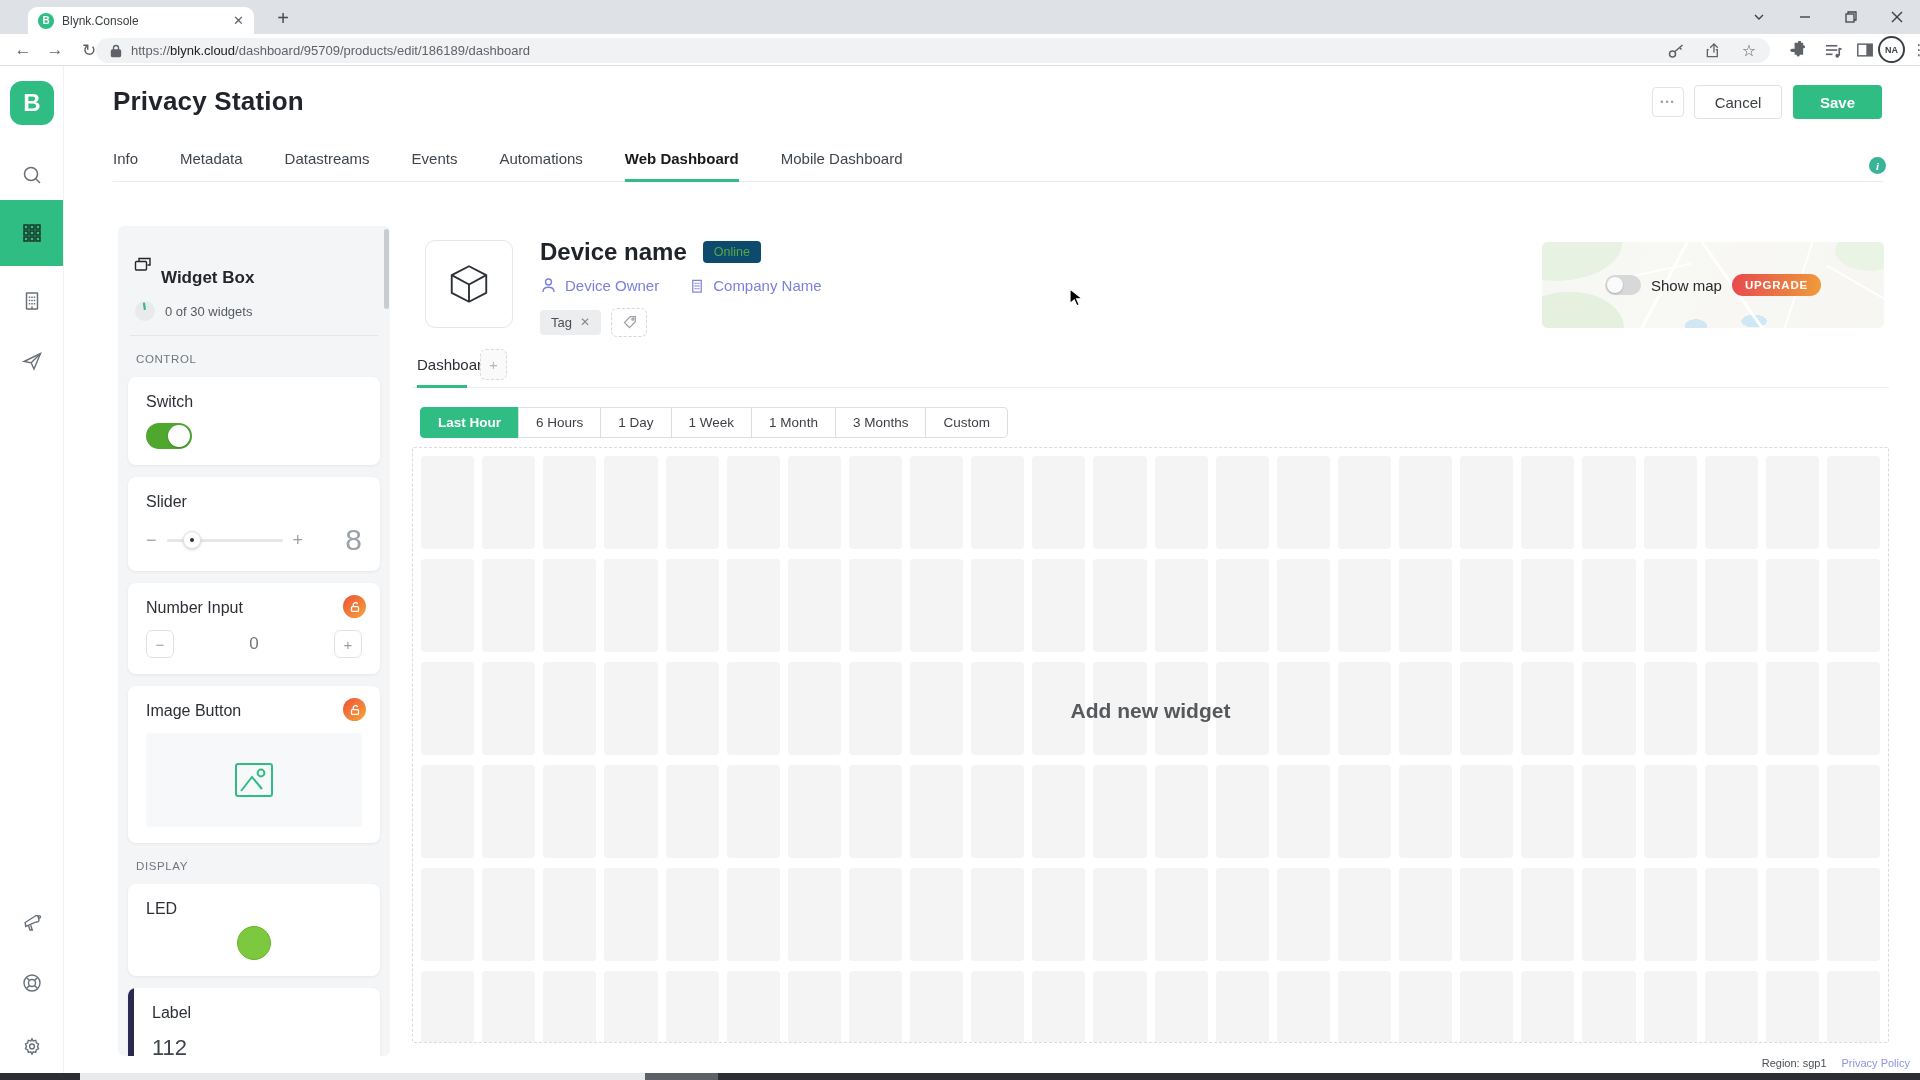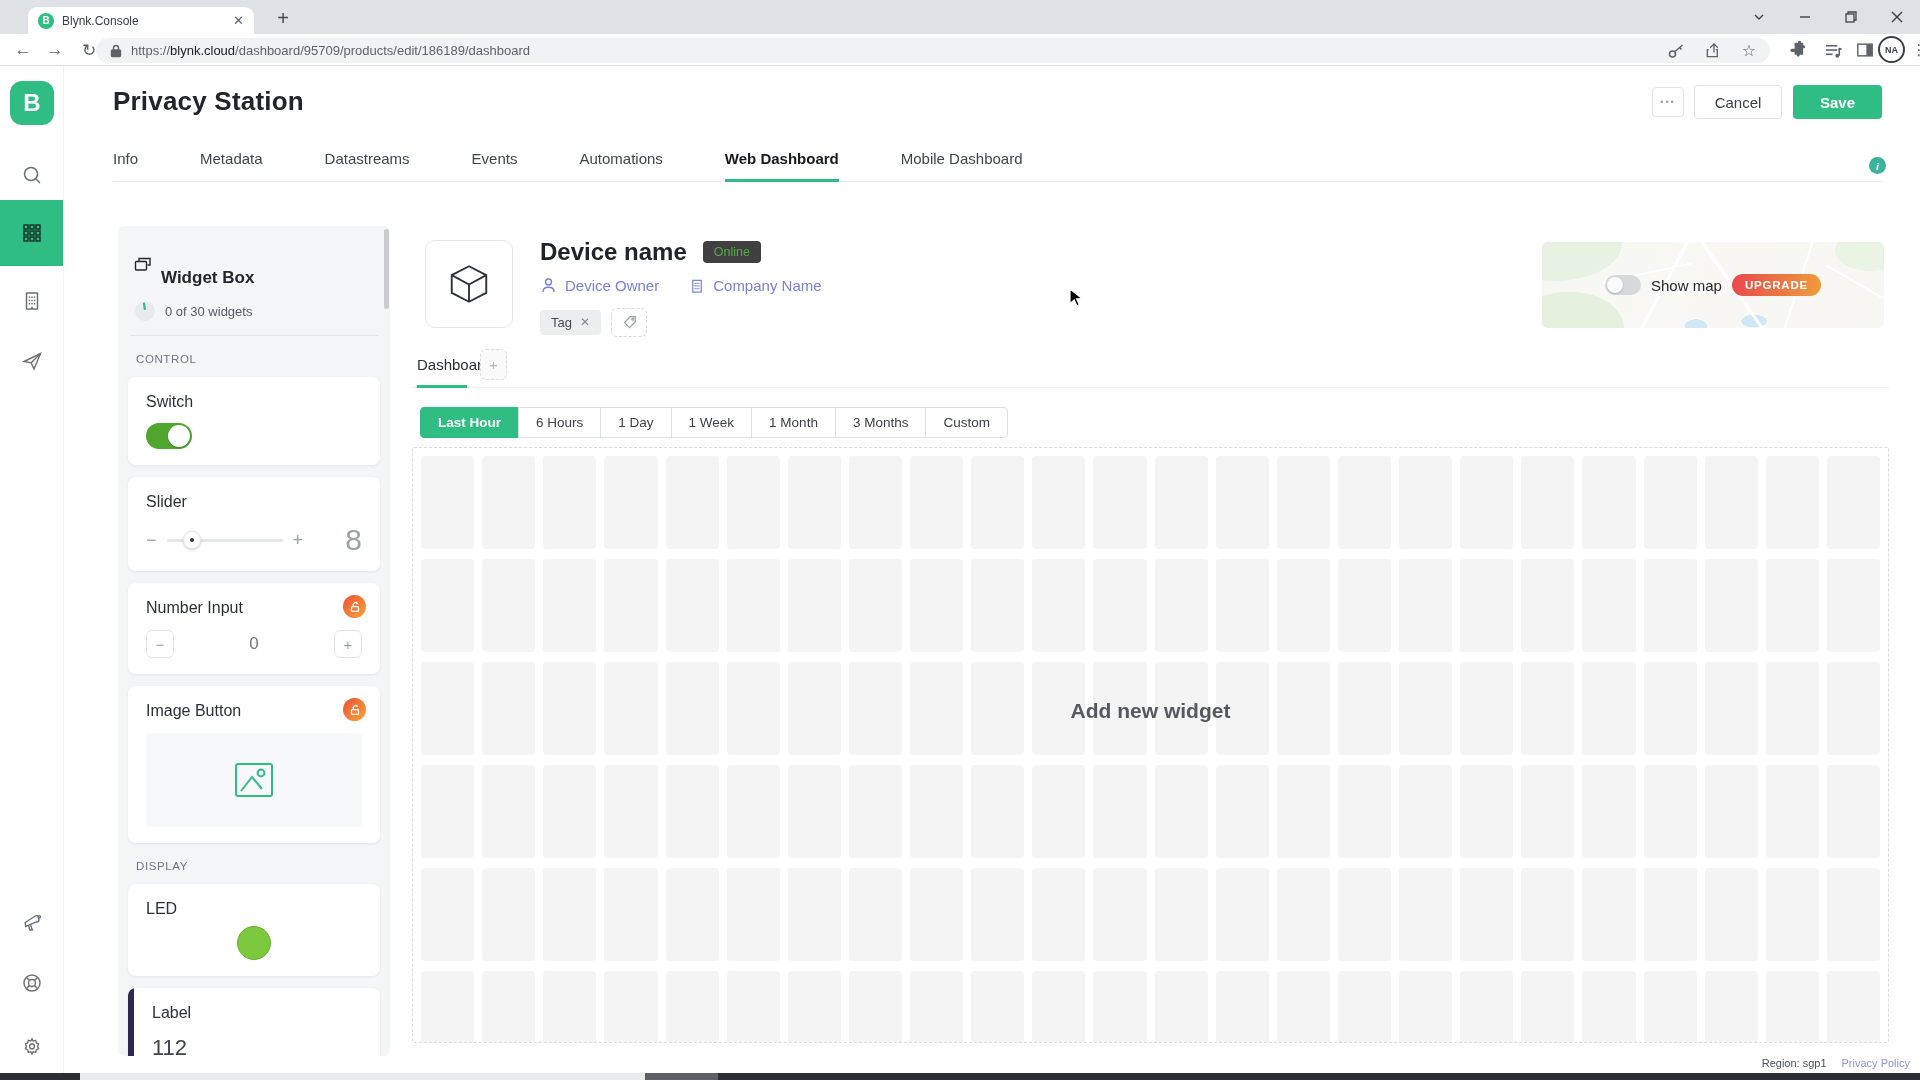--- a/index.html
+++ b/index.html
@@ -30,21 +30,21 @@
   .sidebar { position:absolute; top:66px; left:0; width:64px; height:1007px; background:#fff; border-right:1px solid #f1f2f4; }
   .logo { position:absolute; left:10px; top:15px; width:44px; height:44px; border-radius:12px; background:#2FBD83; color:#fff; font-weight:bold; font-size:24px; display:flex; align-items:center; justify-content:center; }
   .sb-item { position:absolute; left:0; width:63px; height:46px; display:flex; align-items:center; justify-content:center; color:#6a7079; }
   .sb-item.active { background:#2FBD83; height:66px; color:#173629; }
 
   
   .page-title { position:absolute; left:113px; top:86px; font-size:26px; font-weight:bold; color:#21252b; letter-spacing:0.2px; }
   .more-btn { position:absolute; left:1652px; top:87px; width:32px; height:30px; border:1px solid #e1e3e6; border-radius:4px; background:#fff; color:#9aa0a6; font-size:9px; letter-spacing:2px; display:flex; align-items:center; justify-content:center; }
   .cancel-btn { position:absolute; left:1694px; top:85px; width:88px; height:34px; border:1px solid #dfe1e5; border-radius:4px; background:#fff; color:#3c4043; font-size:15px; display:flex; align-items:center; justify-content:center; }
   .save-btn { position:absolute; left:1793px; top:85px; width:89px; height:34px; border-radius:4px; background:#2FBD83; color:#fff; font-size:15px; font-weight:bold; display:flex; align-items:center; justify-content:center; }
-  .nav-tabs { position:absolute; left:113px; top:150px; width:1770px; height:32px; display:flex; gap:62px; border-bottom:1px solid #e9ebee; }
+  .nav-tabs { position:absolute; left:113px; top:150px; width:1770px; height:32px; display:flex; gap:42px; border-bottom:1px solid #e9ebee; }
   .nav-tab { font-size:15px; color:#3f4550; padding-bottom:14px; position:relative; white-space:nowrap; }
   .nav-tab.active { color:#17191d; font-weight:bold; }
   .nav-tab.active::after { content:""; position:absolute; left:0; right:0; bottom:-1px; height:3px; background:#2FBD83; }
   .info-dot { position:absolute; left:1869px; top:157px; width:17px; height:17px; border-radius:50%; background:#3ab498; color:#fff; font-size:11px; font-weight:bold; display:flex; align-items:center; justify-content:center; font-family:"Liberation Serif",serif; font-style:italic; }
 
   
   .wpanel { position:absolute; left:118px; top:226px; width:272px; height:830px; background:#f4f5f6; border-radius:6px; overflow:hidden; }
   .wp-head { display:flex; align-items:center; gap:9px; padding:15px 16px 0 16px; color:#23262b; }
   .wp-title { font-size:17px; font-weight:bold;margin-top:27px; }
   .wp-counter { display:flex; align-items:center; gap:9px; padding:12px 16px 0 16px; }
@@ -71,21 +71,21 @@
   .led-dot { width:34px; height:34px; border-radius:50%; background:#7CC83F; border:1px solid #68b12e; }
   .label-card { padding-left:24px; height:96px; overflow:hidden; }
   .label-bar { position:absolute; left:0; top:0; bottom:0; width:6px; background:#2B2950; border-radius:8px 0 0 8px; }
   .label-val { margin-top:13px; font-size:22px; color:#3f444b; }
   .wp-scroll { position:absolute; right:1px; top:229px; width:5px; height:80px; border-radius:3px; background:#c9ccd0; }
 
   
   .cube-box { position:absolute; left:425px; top:240px; width:88px; height:88px; border:1px solid #e4e6e9; border-radius:10px; background:#fff; display:flex; align-items:center; justify-content:center; }
   .dev-row1 { position:absolute; left:540px; top:238px; display:flex; align-items:center; gap:16px; }
   .dev-name { font-size:24px; font-weight:bold; color:#20242a; }
-  .online-badge { background:#404040; color:#55a945; font-size:12.5px; padding:4px 11px; border-radius:4px; }
+  .online-badge { background:#0c4a6e; color:#55a945; font-size:12.5px; padding:4px 11px; border-radius:4px; }
   .dev-row2 { position:absolute; left:540px; top:277px; display:flex; align-items:center; gap:8px; font-size:15px; color:#7B80DD; }
   .dev-row2 .gap { width:14px; }
   .dev-row3 { position:absolute; left:540px; top:308px; display:flex; align-items:center; gap:10px; }
   .tag-chip { display:flex; gap:8px; background:#ecedef; border-radius:4px; padding:5px 11px; font-size:13px; color:#4a4f55; }
   .tag-chip .x { color:#86898e; font-size:12px; }
   .add-tag { width:36px; height:29px; border:1px dashed #d4d7db; border-radius:6px; display:flex; align-items:center; justify-content:center; background:#fff; }
 
   
   .map-card { position:absolute; left:1542px; top:242px; width:342px; height:86px; border-radius:6px; overflow:hidden;
     background:

